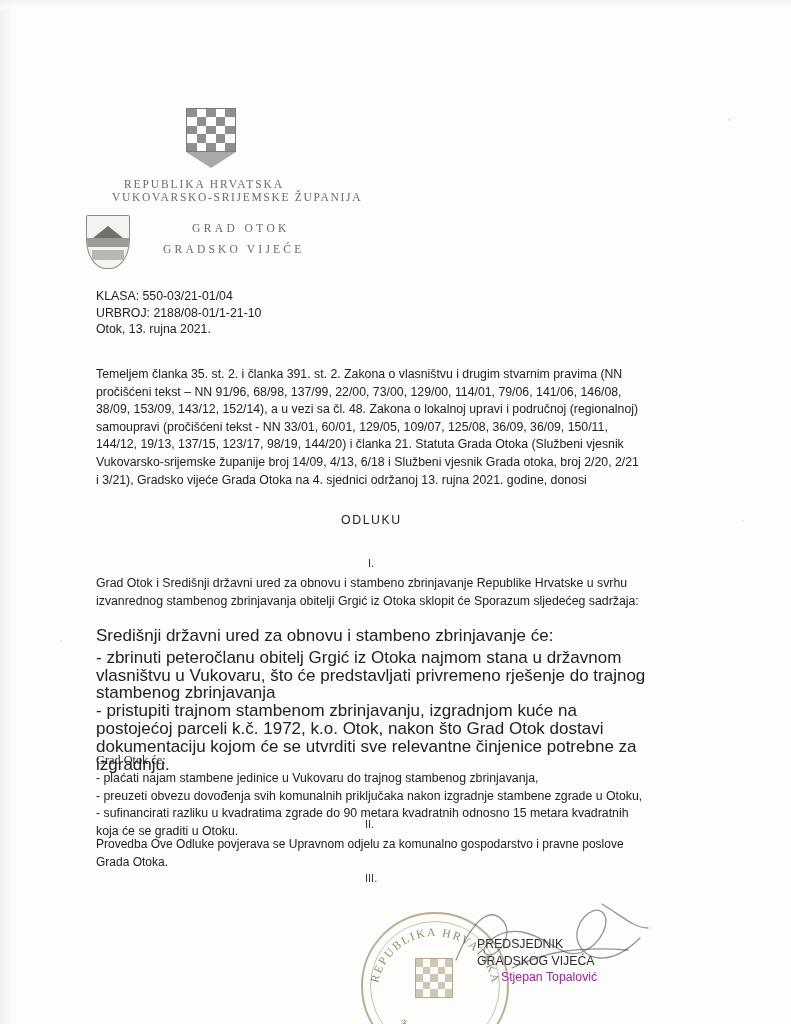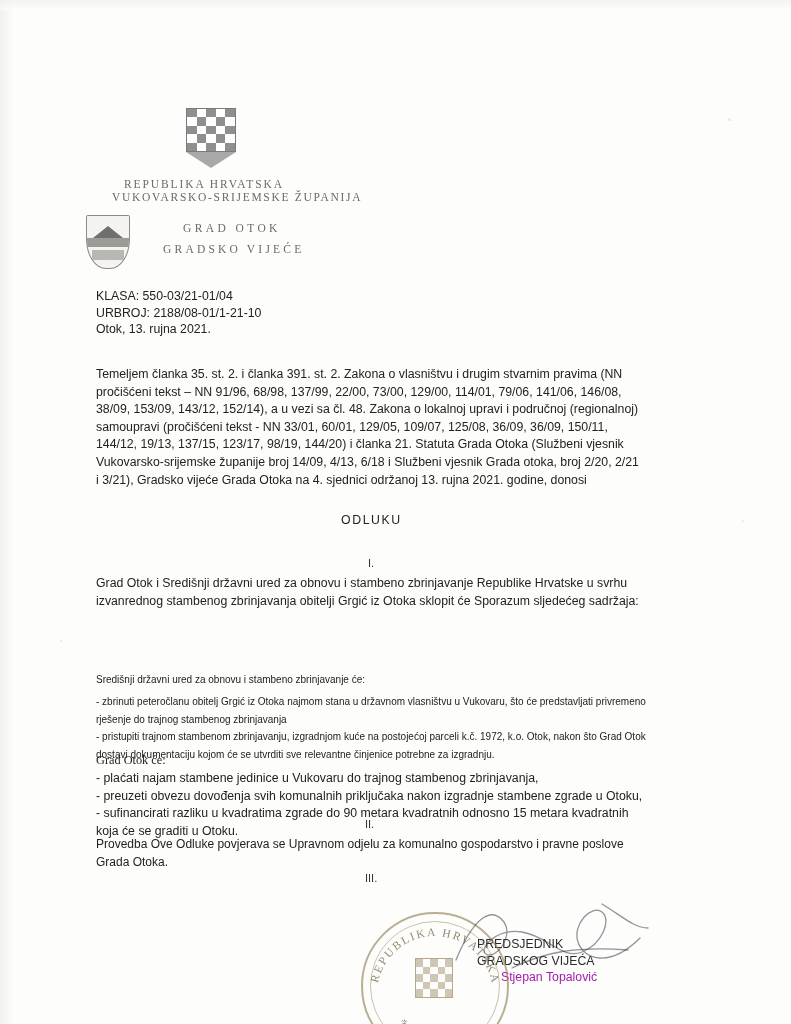--- a/index.html
+++ b/index.html
@@ -135,21 +135,21 @@
     left: 5px;
     bottom: 8px;
     width: 32px;
     height: 10px;
     background: #a9a8a3;
     opacity: .8;
   }
 
   .grad-otok {
     position: absolute;
-    left: 183px;
+    left: 192px;
     top: 222px;
     font-family: "Liberation Serif", serif;
     font-size: 11.5px;
     letter-spacing: 3.4px;
     color: #6d6a66;
     white-space: nowrap;
   }
   .gradsko-vijece {
     position: absolute;
     left: 163px;
@@ -207,24 +207,23 @@
     font-size: 12.3px;
     line-height: 17.6px;
     color: #222;
   }
 
   .sec2 {
     position: absolute;
     left: 96px;
     top: 627px;
     width: 552px;
-    font-size: 10px;
+    font-size: 17px;
     line-height: 17.8px;
     color: #222;
-    margin-top: 44px;
   }
 
   .sec3 {
     position: absolute;
     left: 96px;
     top: 752px;
     width: 552px;
     font-size: 12.3px;
     line-height: 17.8px;
     color: #222;

